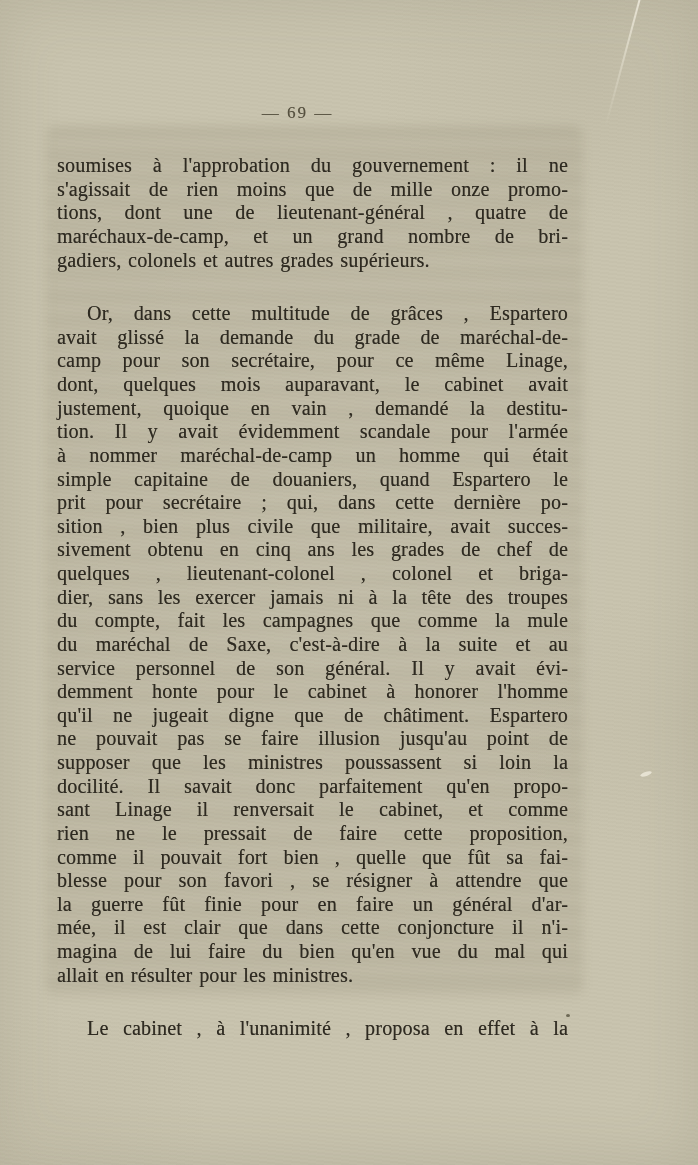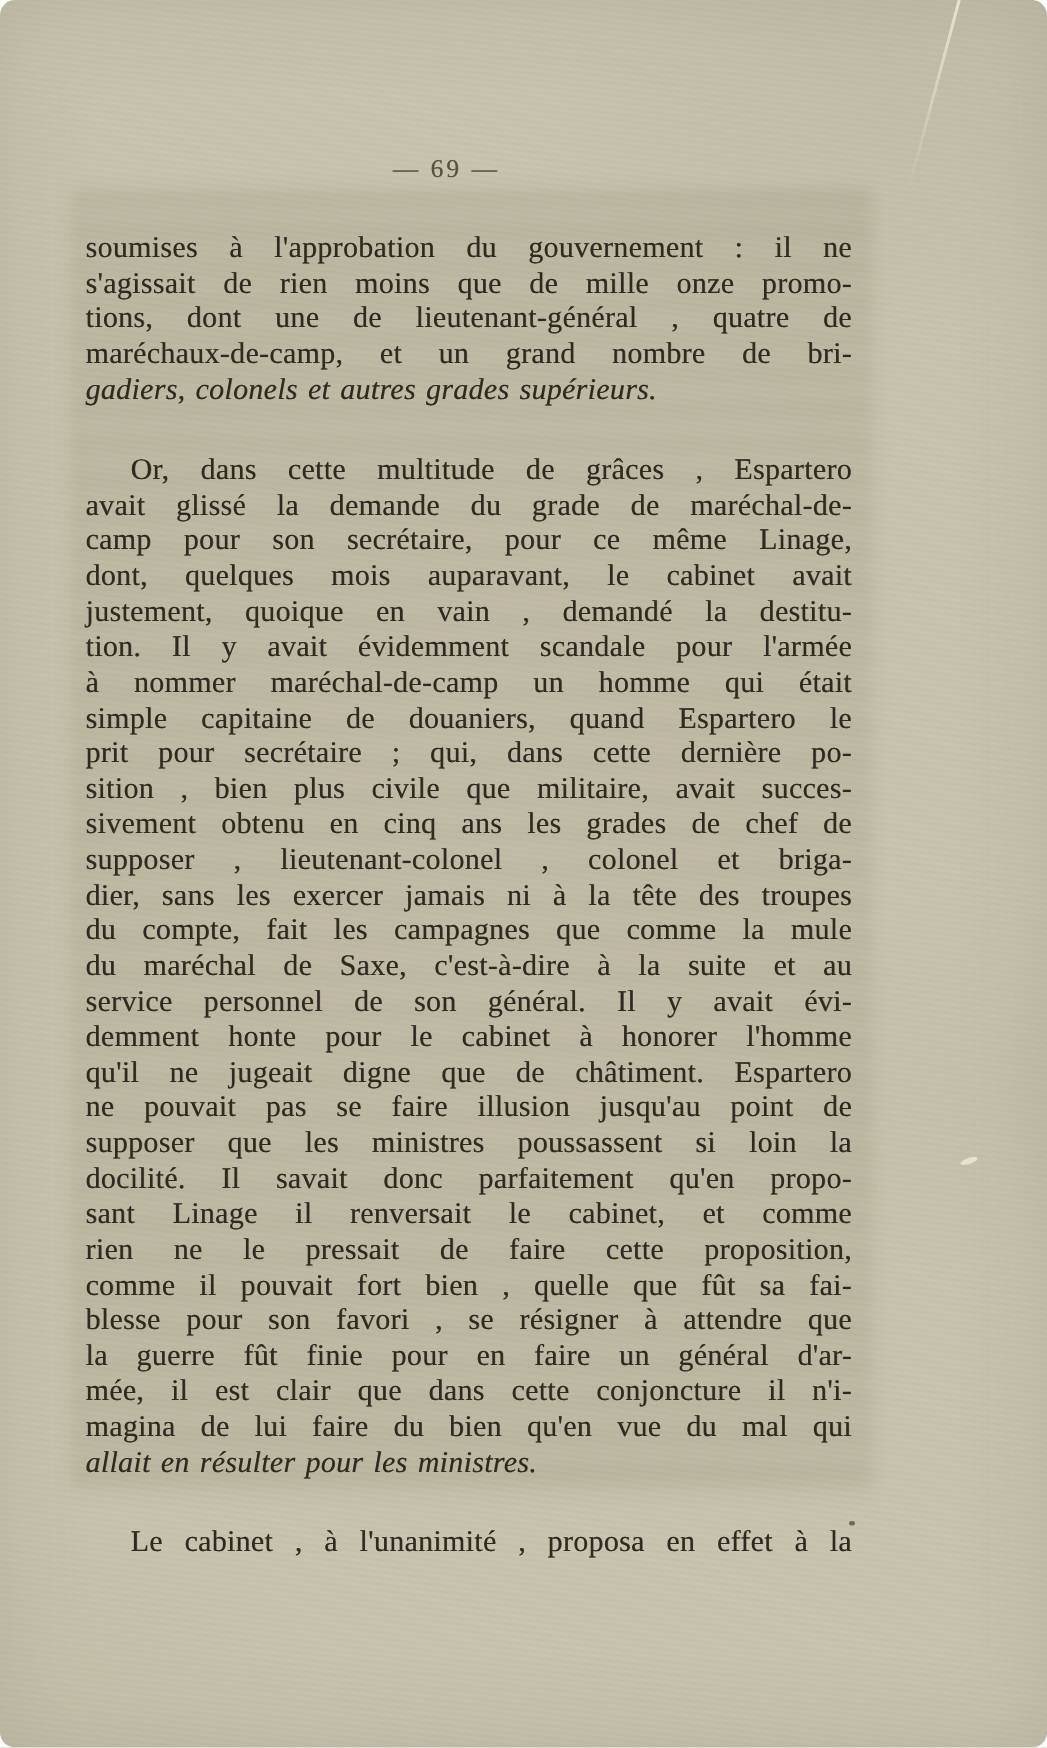--- a/index.html
+++ b/index.html
@@ -15,21 +15,20 @@
     height: 1165px;
     overflow: hidden;
     background-color: #c8c3ae;
     background-image:
       radial-gradient(ellipse 320px 220px at 85% 6%, rgba(138,130,108,0.10), transparent 70%),
       radial-gradient(ellipse 420px 620px at 48% 48%, rgba(255,255,246,0.06), transparent 72%),
       radial-gradient(ellipse 220px 160px at 8% 96%, rgba(150,140,115,0.07), transparent 70%),
       radial-gradient(ellipse 260px 190px at 97% 62%, rgba(150,142,118,0.07), transparent 70%),
       repeating-linear-gradient(7deg, rgba(255,255,255,0.015) 0 2px, rgba(92,86,66,0.018) 2px 4px);
     box-shadow: inset 0 0 60px rgba(110,103,82,0.18);
-    border-radius: 10px;
   }
   
   .show-through {
     position: absolute;
     left: 46px;
     top: 126px;
     width: 537px;
     height: 870px;
     background:
       repeating-linear-gradient(180deg, rgba(108,100,76,0.055) 0px 11px, rgba(108,100,76,0) 11px 23.6px),
@@ -91,21 +90,20 @@
   }
   .line {
     text-align: justify;
     text-align-last: justify;
     white-space: normal;
     hyphens: none;
   }
   .line.para-end {
     text-align: left;
     text-align-last: left;
-    font-style: italic;
   }
   .line.indent {
     text-indent: 30px;
     margin-top: 30px;
   }
 </style>
 </head>
 <body>
 
 <div class="page">
@@ -126,21 +124,21 @@
       <div class="line">avait glissé la demande du grade de maréchal-de-</div>
       <div class="line">camp pour son secrétaire, pour ce même Linage,</div>
       <div class="line">dont, quelques mois auparavant, le cabinet avait</div>
       <div class="line">justement, quoique en vain , demandé la destitu-</div>
       <div class="line">tion. Il y avait évidemment scandale pour l'armée</div>
       <div class="line">à nommer maréchal-de-camp un homme qui était</div>
       <div class="line">simple capitaine de douaniers, quand Espartero le</div>
       <div class="line">prit pour secrétaire ; qui, dans cette dernière po-</div>
       <div class="line">sition , bien plus civile que militaire, avait succes-</div>
       <div class="line">sivement obtenu en cinq ans les grades de chef de</div>
-      <div class="line">supposer , lieutenant-colonel , colonel et briga-</div>
+      <div class="line">quelques , lieutenant-colonel , colonel et briga-</div>
       <div class="line">dier, sans les exercer jamais ni à la tête des troupes</div>
       <div class="line">du compte, fait les campagnes que comme la mule</div>
       <div class="line">du maréchal de Saxe, c'est-à-dire à la suite et au</div>
       <div class="line">service personnel de son général. Il y avait évi-</div>
       <div class="line">demment honte pour le cabinet à honorer l'homme</div>
       <div class="line">qu'il ne jugeait digne que de châtiment. Espartero</div>
       <div class="line">ne pouvait pas se faire illusion jusqu'au point de</div>
       <div class="line">supposer que les ministres poussassent si loin la</div>
       <div class="line">docilité. Il savait donc parfaitement qu'en propo-</div>
       <div class="line">sant Linage il renversait le cabinet, et comme</div>

